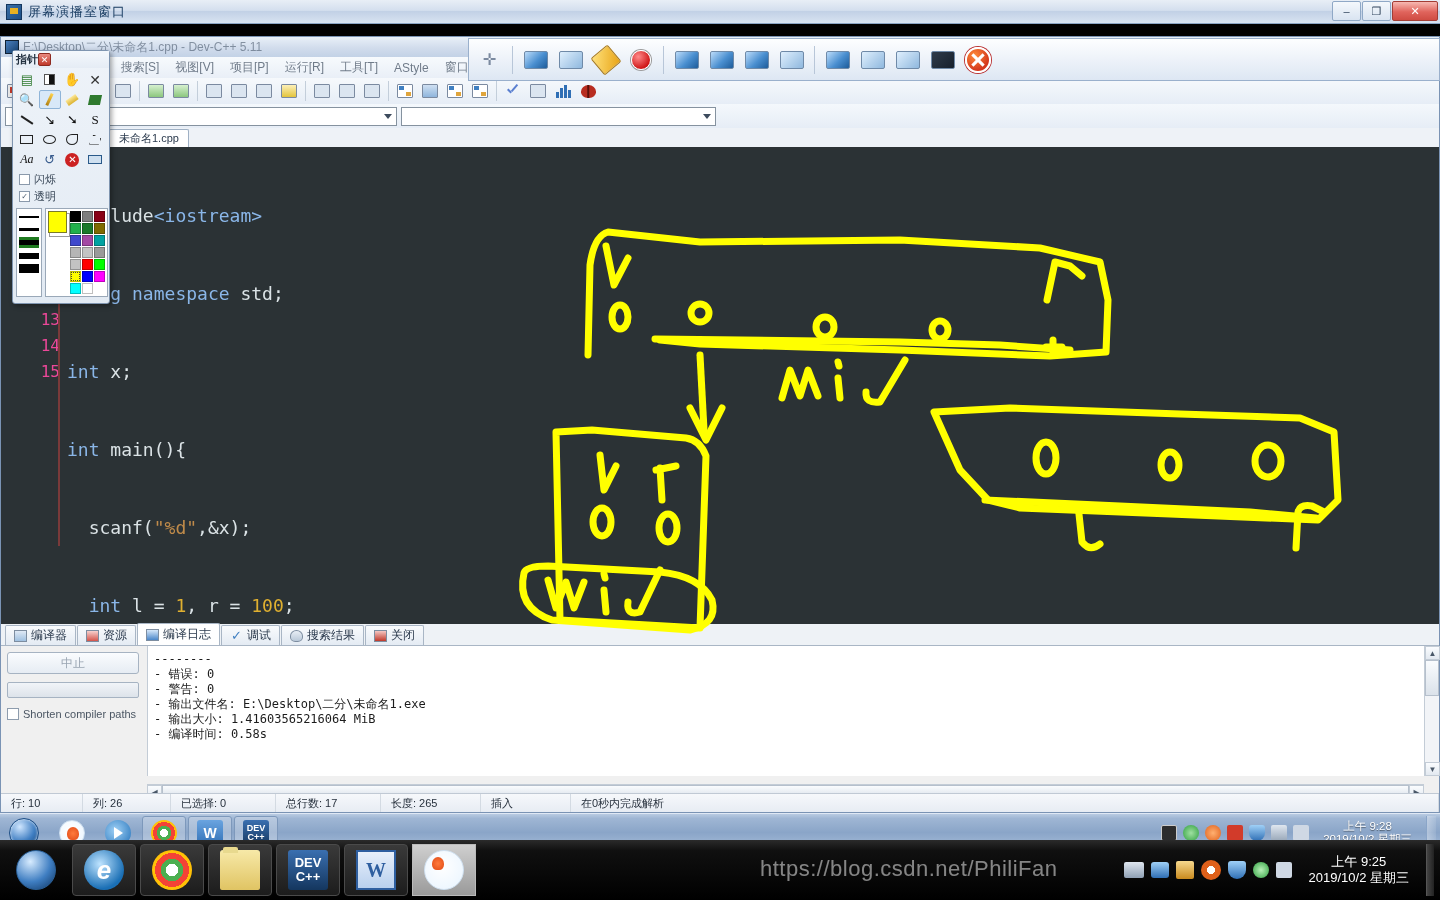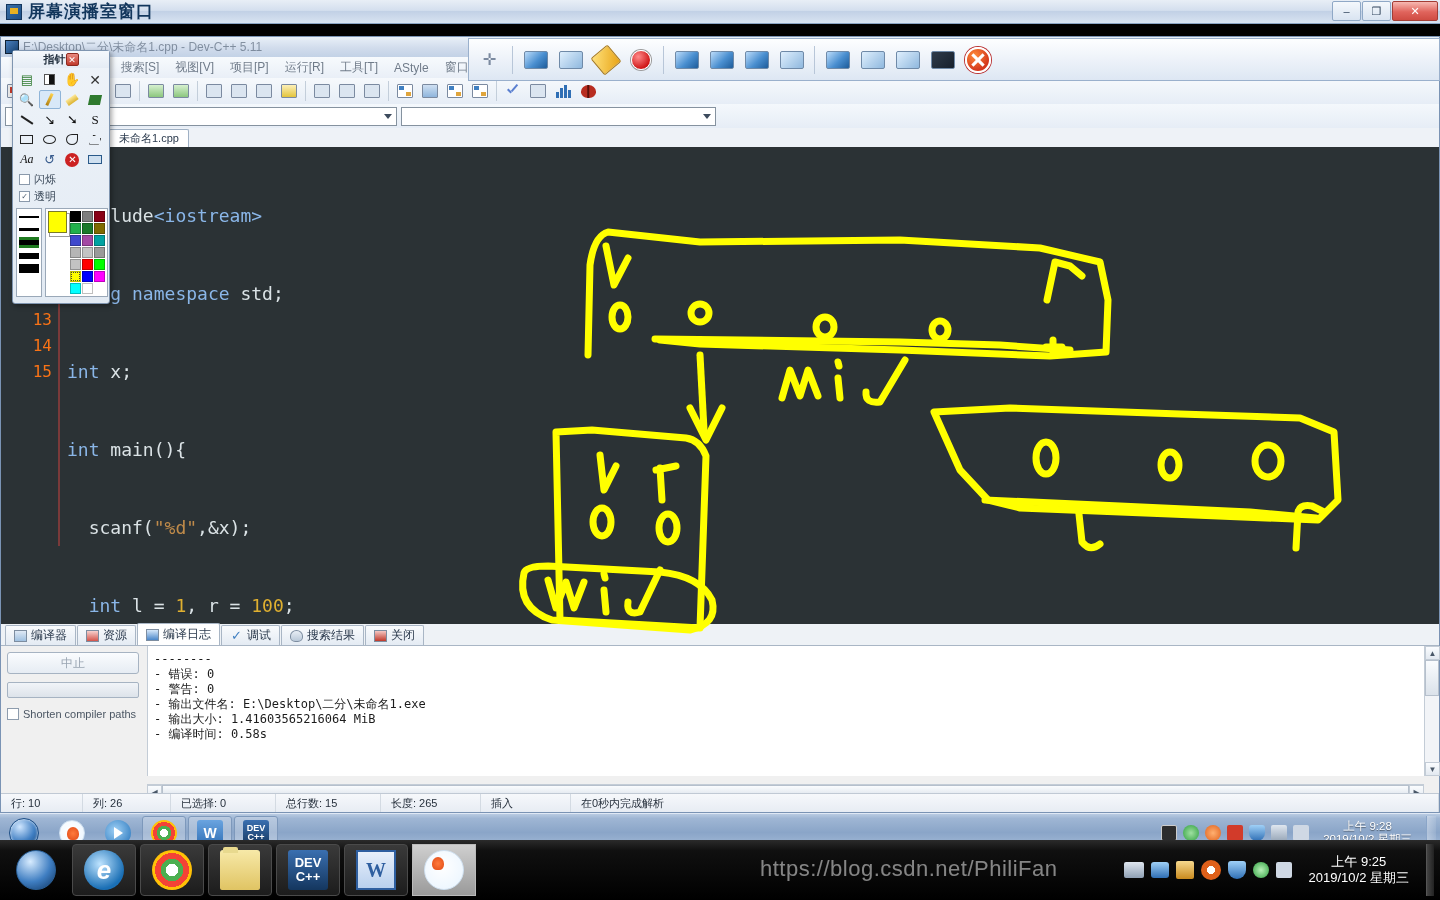--- a/index.html
+++ b/index.html
@@ -8,21 +8,21 @@
 
   
   #broadcast-window { position:absolute; left:0; top:0; width:1440px; height:815px;
      background:#000; }
   #broadcast-titlebar { position:absolute; left:0; top:0; width:1440px; height:24px;
      background:linear-gradient(to bottom,#e8eef6 0%,#d4dfee 45%,#c2d1e6 50%,#d8e3f1 100%);
      border-bottom:1px solid #8aa4c4; display:flex; align-items:center; }
   #broadcast-titlebar .bt-icon { width:16px; height:16px; margin-left:6px; margin-right:6px;
      background:linear-gradient(135deg,#3a6ea5,#1d4f87); border:1px solid #14365e; position:relative;}
   #broadcast-titlebar .bt-icon:after{content:"";position:absolute;left:3px;top:3px;width:8px;height:6px;background:#e8b020;}
-  #broadcast-title-text { color:#12365c; font-size:17px; font-weight:bold; letter-spacing:1px;}
+  #broadcast-title-text { color:#12365c; font-size:13px; font-weight:normal; letter-spacing:1px;}
   .wincontrols { position:absolute; right:2px; top:1px; display:flex; gap:1px; }
   .wb { width:29px; height:20px; border:1px solid #8fa8c6; border-radius:2px;
         background:linear-gradient(to bottom,#f4f8fc,#d9e4f1); display:flex;align-items:center;justify-content:center;
         color:#33475e; font-size:11px; }
   .wb.close { width:46px; background:linear-gradient(to bottom,#f7b9b2,#e0645c 55%,#cf4c43);
         border-color:#a33d35; color:#fff; }
 
   
   #broadcast-toolbar { position:absolute; left:468px; top:38px; width:972px; height:43px;
       background:linear-gradient(to bottom,#fdfeff,#eaf0f8 60%,#dde7f3); border:1px solid #9ab0cc;
@@ -86,21 +86,21 @@
   .combo{ height:19px; border:1px solid #85929f; background:#fff; display:flex; align-items:center;
      padding-left:6px; font-size:11px; color:#3b4a5e; position:relative;}
   .combo .arrow{position:absolute;right:4px;top:6px;width:0;height:0;border-left:4px solid transparent;border-right:4px solid transparent;border-top:5px solid #3d4b5d;}
 
   #editor-tabs{ height:19px; background:#eef2f7; display:flex; align-items:flex-end; padding-left:108px;}
   .etab{ height:18px; padding:1px 9px 0 9px; background:#fff; border:1px solid #9fb0c4; border-bottom:none;
      font-size:11px; color:#2b3a4d; border-radius:2px 2px 0 0;}
 
   
   #editor-area{ position:relative; height:477px; background:#2b3235; overflow:hidden;}
-  #gutter{ position:absolute;left:8px;top:0;width:50px;height:100%;background:#2b3235; color:#f97316;
+  #gutter{ position:absolute;left:16px;top:0;width:50px;height:100%;background:#2b3235; color:#ec4899;
      font-family:"DejaVu Sans Mono","Liberation Mono",monospace; font-size:16px; text-align:right; padding-top:4px;}
   #gutter div{ height:26px; line-height:26px; padding-right:7px;}
   #fold-rail{ position:absolute; left:57px; top:14px; width:2px; height:385px; background:#7a3a3a;}
   .fold-box{ position:absolute; left:52px; width:11px; height:11px; border:1px solid #a04040; background:#fff;}
   .fold-box:after{content:"";position:absolute;left:2px;top:4px;width:7px;height:1.5px;background:#a04040;}
   #code{ position:absolute; left:66px; top:0; width:1370px; padding-top:4px;
      font-family:"DejaVu Sans Mono","Liberation Mono",monospace; font-size:18px; line-height:26px; color:#dbe3e6; white-space:pre;}
   #code .ln{ height:26px; }
   .kw{color:#8ab6e8;} .str{color:#c08b4a;} .num{color:#e0b030;} .pp{color:#dbe3e6;} .inc{color:#8ab6e8;}
 
@@ -178,21 +178,21 @@
      font-weight:bold; display:flex;align-items:center;justify-content:center; font-family:"Liberation Serif",serif;}
   .h-tray{ margin-left:auto; display:flex; align-items:center; gap:7px; padding-right:6px; position:relative;}
   .h-clock{ color:#fff; text-align:center; font-size:13px; line-height:16px; padding:0 10px;}
   #watermark{ position:absolute; left:760px; bottom:18px; color:rgba(235,235,235,.55); font-size:22px;
      letter-spacing:.5px; pointer-events:none; white-space:nowrap; font-family:"Liberation Sans",sans-serif;}
 
   
   #paint-toolbar{ position:absolute; left:12px; top:50px; width:98px; height:254px;
      background:linear-gradient(to bottom,#eef3f9,#e2eaf3); border:1px solid #7f95b0; border-radius:3px;
      box-shadow:2px 2px 5px rgba(0,0,0,.35); }
-  #pt-head{ height:17px; display:flex; align-items:center; justify-content:center; padding:0 3px;
+  #pt-head{ height:17px; display:flex; align-items:center; justify-content:flex-start; padding:0 3px;
      background:linear-gradient(to bottom,#f4f8fc,#e5ecf5);}
   #pt-head .t{ font-size:11px; color:#22303f; font-weight:bold;}
   #pt-close{ width:13px;height:13px; background:linear-gradient(to bottom,#e98a80,#c0392b); border:1px solid #8e2a20;
      color:#fff; font-size:9px; display:flex;align-items:center;justify-content:center; border-radius:2px;}
   .pt-grid{ display:grid; grid-template-columns:repeat(4,1fr); padding:2px 3px; gap:1px;}
   .pt-b{ height:19px; display:flex; align-items:center; justify-content:center; border:1px solid transparent; border-radius:2px;}
   .pt-b.sel{ border-color:#8fb4d8; background:#d8e8f8;}
   .pt-chk{ display:flex;align-items:center;gap:4px; padding:1px 6px; font-size:11px; color:#3c4a5a;}
   .pt-chk .bx{width:11px;height:11px;border:1px solid #8a99ab;background:#fff;display:flex;align-items:center;justify-content:center;font-size:8px;color:#4a5a6e;}
   #pt-bottom{ display:flex; padding:3px; gap:3px;}
@@ -434,21 +434,21 @@
         <div class="sarrow">◀</div>
         <div class="sthumb" style="flex:1"></div>
         <div class="sarrow">▶</div>
       </div>
     </div>
 
     <div id="statusbar">
       <span class="cell" style="width:82px">行: 10</span>
       <span class="cell" style="width:88px">列: 26</span>
       <span class="cell" style="width:105px">已选择: 0</span>
-      <span class="cell" style="width:105px">总行数: 15</span>
+      <span class="cell" style="width:105px">总行数: 17</span>
       <span class="cell" style="width:100px">长度: 265</span>
       <span class="cell" style="width:90px">插入</span>
       <span class="cell" style="flex:1">在0秒内完成解析</span>
     </div>
   </div>
 
   <div id="broadcast-toolbar">
     <div class="bt-btn">
         <span style="color:#7b8aa0;font-size:16px">✛</span>
       </div>

